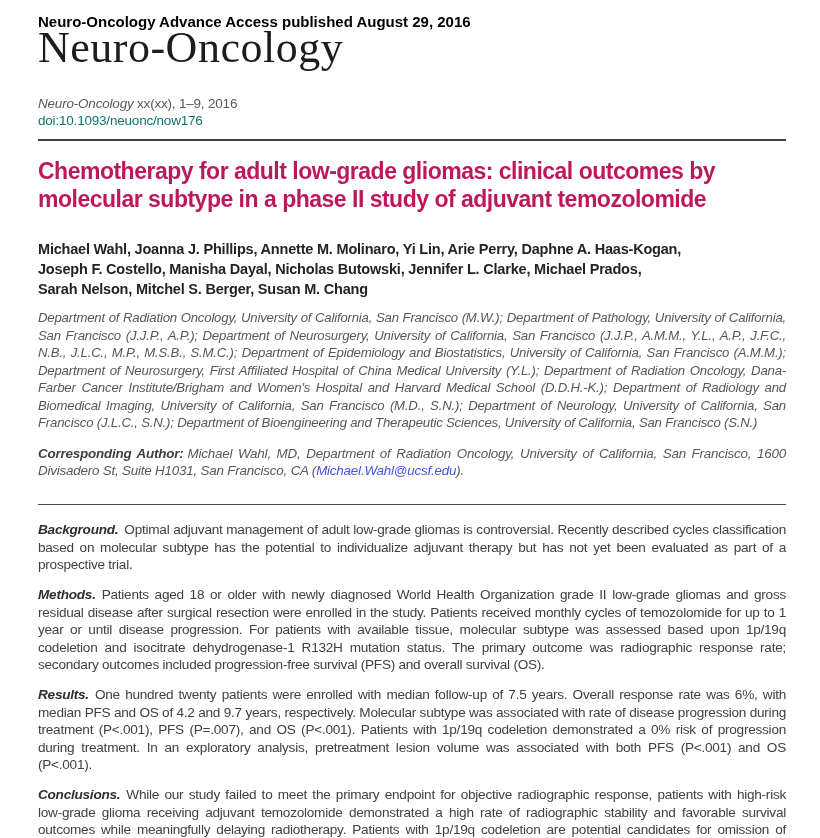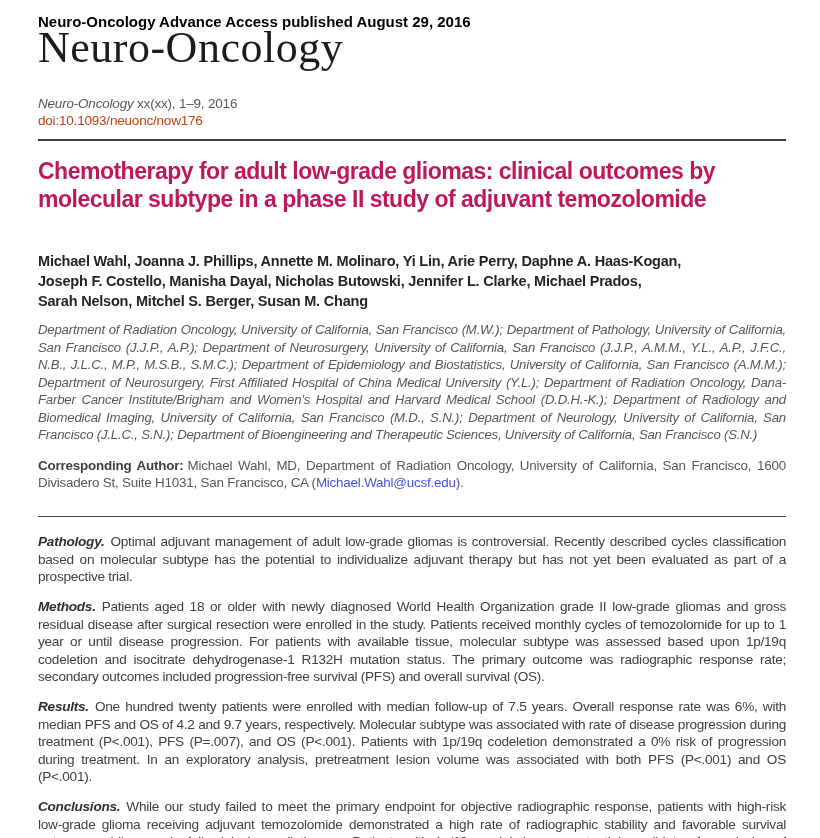--- a/index.html
+++ b/index.html
@@ -36,21 +36,21 @@
     margin-top: 24px;
     font-size: 13.5px;
     line-height: 17px;
     color: #58595b;
     letter-spacing: -0.2px;
   }
   .citation .cit-journal { font-style: italic; }
   .doi {
     font-size: 13.5px;
     line-height: 17px;
-    color: #c2410c;
+    color: #0f766e;
     letter-spacing: -0.2px;
   }
   hr.rule-thick {
     border: none;
     border-top: 2px solid #3f3f3f;
     margin: 10px 0 0 0;
   }
   hr.rule-thin {
     border: none;
     border-top: 1px solid #4a4a4a;
@@ -58,21 +58,21 @@
   }
   .title {
     margin: 16px 0 0 0;
     font-size: 23px;
     font-weight: bold;
     line-height: 28px;
     color: #be185d;
     letter-spacing: -0.5px;
   }
   .authors {
-    margin-top: 38px;
+    margin-top: 26px;
     font-size: 14.5px;
     font-weight: bold;
     line-height: 20px;
     color: #262324;
     letter-spacing: -0.2px;
   }
   .affiliations {
     margin: 10px 0 13px 0;
     font-size: 13.2px;
     font-style: italic;
@@ -81,20 +81,21 @@
     text-align: justify;
     letter-spacing: -0.2px;
   }
   .corresponding {
     margin: 10px 0 0 0;
     font-size: 13.4px;
     line-height: 17.8px;
     color: #57585a;
     text-align: justify;
     letter-spacing: -0.2px;
+    font-style: italic;
   }
   .corresponding .ca-label {
     font-weight: bold;
     color: #3f3f41;
     margin-right: 4px;
   }
   .email {
     text-decoration: none;
     cursor: pointer;
   }
@@ -138,20 +139,20 @@
     <div>Sarah Nelson, Mitchel S. Berger, Susan M. Chang</div>
   </div>
 
   <p class="affiliations">Department of Radiation Oncology, University of California, San Francisco (M.W.); Department of Pathology, University of California, San Francisco (J.J.P., A.P.); Department of Neurosurgery, University of California, San Francisco (J.J.P., A.M.M., Y.L., A.P., J.F.C., N.B., J.L.C., M.P., M.S.B., S.M.C.); Department of Epidemiology and Biostatistics, University of California, San Francisco (A.M.M.); Department of Neurosurgery, First Affiliated Hospital of China Medical University (Y.L.); Department of Radiation Oncology, Dana-Farber Cancer Institute/Brigham and Women's Hospital and Harvard Medical School (D.D.H.-K.); Department of Radiology and Biomedical Imaging, University of California, San Francisco (M.D., S.N.); Department of Neurology, University of California, San Francisco (J.L.C., S.N.); Department of Bioengineering and Therapeutic Sciences, University of California, San Francisco (S.N.)</p>
 
   <p class="corresponding"><span class="ca-label">Corresponding Author:</span><span>Michael Wahl, MD, Department of Radiation Oncology, University of California, San Francisco, 1600 Divisadero St, Suite H1031, San Francisco, CA (</span><a class="email" style="color: rgb(70, 83, 228);">Michael.Wahl@ucsf.edu</a><span>).</span></p>
 
   <hr class="rule-thin">
 
   <section class="abstract">
-    <p><span class="sec-label">Pathology.</span><span>Optimal adjuvant management of adult low-grade gliomas is controversial. Recently described cycles classification based on molecular subtype has the potential to individualize adjuvant therapy but has not yet been evaluated as part of a prospective trial.</span></p>
+    <p><span class="sec-label">Background.</span><span>Optimal adjuvant management of adult low-grade gliomas is controversial. Recently described cycles classification based on molecular subtype has the potential to individualize adjuvant therapy but has not yet been evaluated as part of a prospective trial.</span></p>
     <p><span class="sec-label">Methods.</span><span>Patients aged 18 or older with newly diagnosed World Health Organization grade II low-grade gliomas and gross residual disease after surgical resection were enrolled in the study. Patients received monthly cycles of temozolomide for up to 1 year or until disease progression. For patients with available tissue, molecular subtype was assessed based upon 1p/19q codeletion and isocitrate dehydrogenase-1 R132H mutation status. The primary outcome was radiographic response rate; secondary outcomes included progression-free survival (PFS) and overall survival (OS).</span></p>
     <p><span class="sec-label">Results.</span><span>One hundred twenty patients were enrolled with median follow-up of 7.5 years. Overall response rate was 6%, with median PFS and OS of 4.2 and 9.7 years, respectively. Molecular subtype was associated with rate of disease progression during treatment (P&lt;.001), PFS (P=.007), and OS (P&lt;.001). Patients with 1p/19q codeletion demonstrated a 0% risk of progression during treatment. In an exploratory analysis, pretreatment lesion volume was associated with both PFS (P&lt;.001) and OS (P&lt;.001).</span></p>
     <p><span class="sec-label">Conclusions.</span><span>While our study failed to meet the primary endpoint for objective radiographic response, patients with high-risk low-grade glioma receiving adjuvant temozolomide demonstrated a high rate of radiographic stability and favorable survival outcomes while meaningfully delaying radiotherapy. Patients with 1p/19q codeletion are potential candidates for omission of adjuvant radiotherapy, but further work is needed to directly compare chemotherapy with combined modality therapy.</span></p>
 
   </section>
 
 </div>
 
 </body></html>

